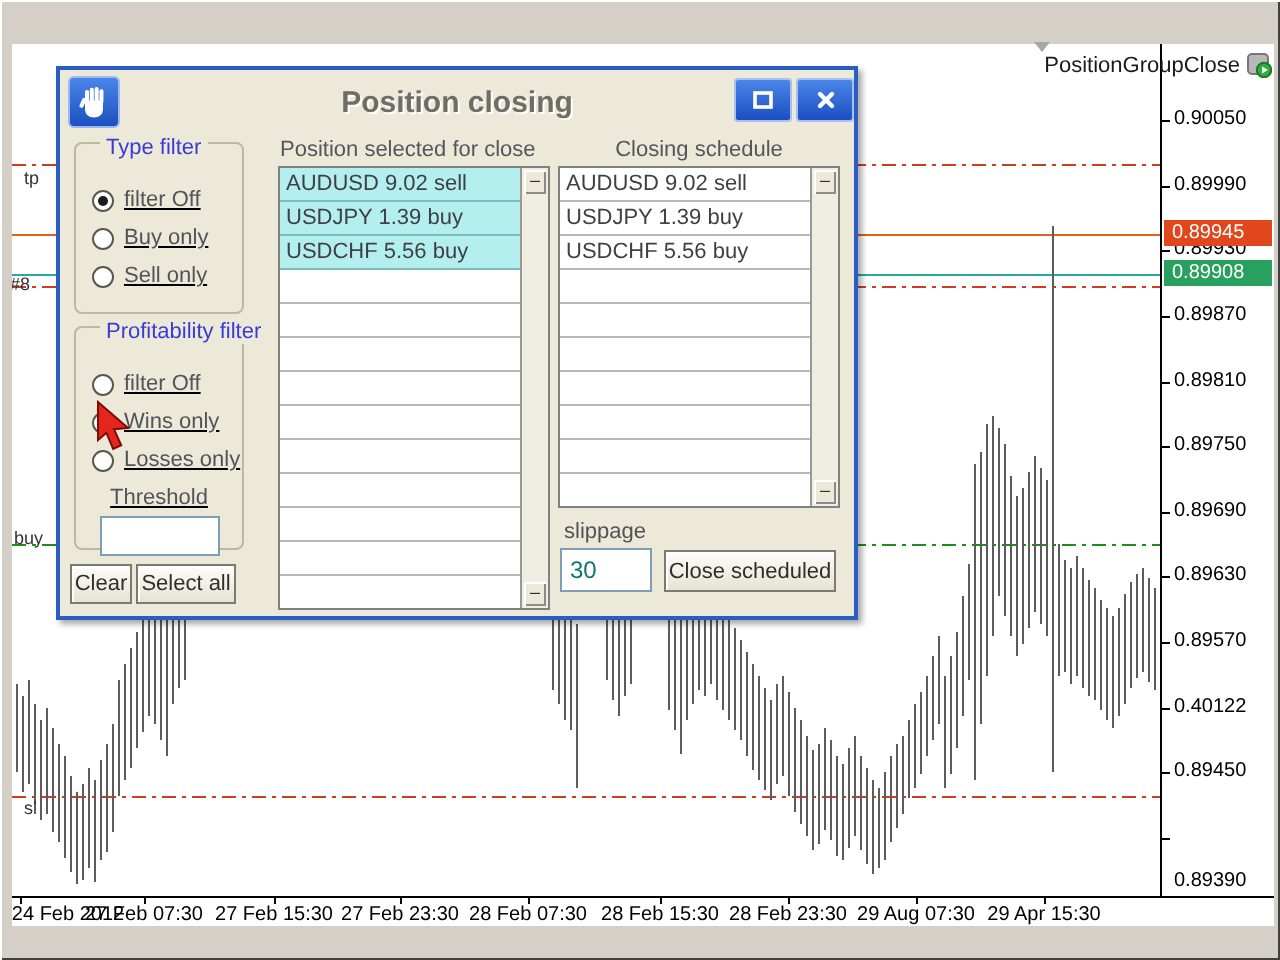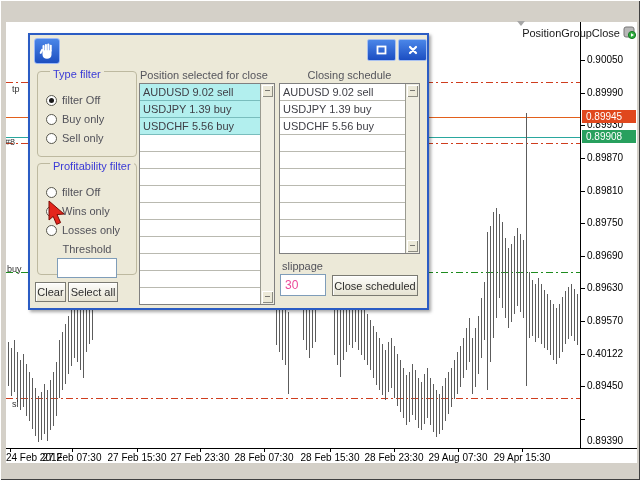--- a/index.html
+++ b/index.html
@@ -37,21 +37,21 @@
   #dialog{position:absolute;left:28px;top:33px;width:401px;height:277px;background:#ece9d8;
     border:2px solid #2b5cc4;box-shadow:2px 2px 3px rgba(0,0,0,.35);z-index:10;}
   #dlg-titlebar{position:absolute;left:0;top:0;width:100%;height:32px;}
   #dlg-title{position:absolute;left:0;top:8px;width:100%;text-align:center;font-size:15px;font-weight:bold;
     color:#6f6e66;text-shadow:1px 1px 0 #fff;}
   #dlg-icon{position:absolute;left:4px;top:3px;width:26px;height:26px;border:1px solid #9ab8f8;border-radius:3px;
     background:linear-gradient(#4a86e8,#1d4fc0);display:flex;align-items:center;justify-content:center;}
   .dlg-btn{position:absolute;top:4px;width:29px;height:22px;border:1px solid #a8c0f0;border-radius:2px;
     background:linear-gradient(#4a86e8,#1c4ec2);display:flex;align-items:center;justify-content:center;}
   #dlg-max{left:337px;} #dlg-close{left:368px;}
-  .grp{position:absolute;left:7px;width:100px;border:1px solid #bdb9a0;border-radius:4px;}
+  .grp{position:absolute;left:7px;width:85px;border:1px solid #bdb9a0;border-radius:4px;text-decoration:underline;}
   #grp-type{top:36px;height:86px;} #grp-profit{top:128px;height:112px;}
   .grp-title{position:relative;top:-8px;left:12px;display:inline-block;background:#ece9d8;padding:0 3px;
     font-size:11px;color:#3a3ad6;white-space:nowrap;}
   .radio-row{display:flex;align-items:center;gap:5px;margin:0 0 7px 8px;height:12px;cursor:default;}
   .radio{width:11px;height:11px;border:1px solid #58584e;border-radius:50%;background:#fff;position:relative;flex:none;}
   .radio.sel:after{content:"";position:absolute;left:2px;top:2px;width:5px;height:5px;border-radius:50%;background:#1a1a1a;}
   .radio-label{font-size:11px;color:#52525a;white-space:nowrap;}
   #threshold-label{text-align:center;font-size:11px;color:#52525a;margin-top:2px;}
   #threshold-input{display:block;margin:3px auto 0;width:60px;height:20px;border:1px solid #7f9db9;background:#fff;
     font-size:11px;padding:0 3px;}
@@ -69,21 +69,21 @@
   .rows{position:absolute;left:0;top:0;right:14px;bottom:0;overflow:hidden;}
   .lrow{height:17px;border-bottom:1px solid #b9b9b0;font-size:11px;color:#3f3f46;line-height:16px;padding-left:3px;
     white-space:nowrap;overflow:hidden;}
   .lrow.cy{background:#b2efee;border-bottom:1px solid #79bdbd;}
   .sbar{position:absolute;right:0;top:0;width:14px;bottom:0;background:#f0eee2;border-left:1px solid #9a9a90;}
   .sbtn{position:absolute;left:1px;width:11px;height:12px;background:#ece9d8;
     box-shadow:inset 1px 1px 0 #fff, inset -1px -1px 0 #8c8c82;font-size:9px;line-height:11px;text-align:center;color:#333;}
   .sbtn.top{top:1px;} .sbtn.bot{bottom:1px;}
   #slippage-label{position:absolute;left:252px;top:225px;font-size:11px;color:#52525a;}
   #slippage-input{position:absolute;left:250px;top:239px;width:46px;height:22px;border:1px solid #7f9db9;
-    background:#fff;font-size:12px;color:#ec4899;padding:0 4px;}
+    background:#fff;font-size:12px;color:#0f766e;padding:0 4px;}
   #cursor{position:absolute;left:47px;top:200px;z-index:30;}
 </style>
 </head>
 <body>
 
 <div id="screen">
 
 
   <div id="chartwhite"></div>
 
@@ -288,20 +288,21 @@
           <g fill="#fff">
             <rect x="6" y="4" width="2.7" height="9" rx="1.3"></rect>
             <rect x="9.2" y="2.5" width="2.7" height="10.5" rx="1.3"></rect>
             <rect x="12.4" y="2" width="2.7" height="11" rx="1.3"></rect>
             <rect x="15.6" y="3.5" width="2.7" height="9.5" rx="1.3"></rect>
             <rect x="3.2" y="9" width="2.7" height="7" rx="1.3" transform="rotate(25 4.5 12.5)"></rect>
             <path d="M6 11 h12 v5.5 c0 4 -2.6 5.8 -6 5.8 s-6 -1.8 -6 -5.8 z"></path>
           </g>
         </svg>
       </div>
+      <div id="dlg-title">Position closing</div>
       <div class="dlg-btn" id="dlg-max">
         <svg width="11" height="10" viewBox="0 0 11 10">
             <rect x="1.5" y="1.5" width="8" height="7" fill="none" stroke="#fff" stroke-width="1.8"></rect>
           </svg>
       </div>
       <div class="dlg-btn" id="dlg-close">
         <svg width="10" height="10" viewBox="0 0 10 10">
             <path d="M2 2 L8 8 M8 2 L2 8" stroke="#fff" stroke-width="2.2" stroke-linecap="round"></path>
           </svg>
       </div>

